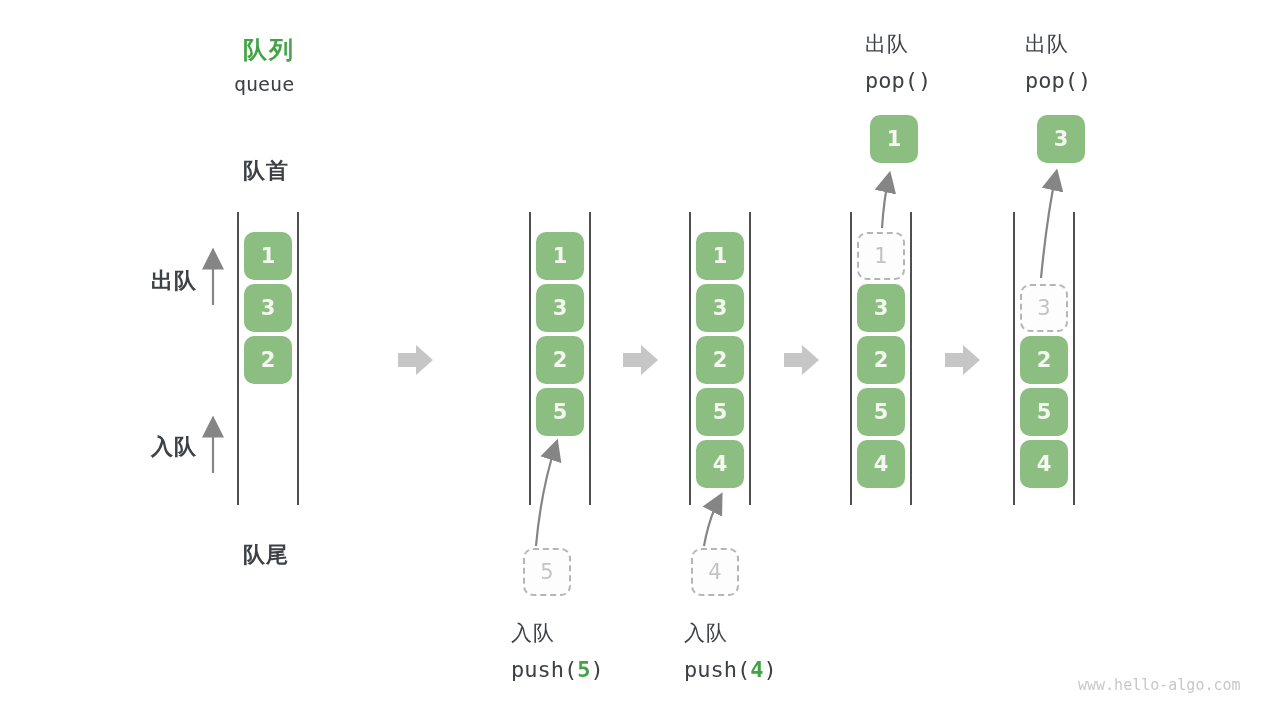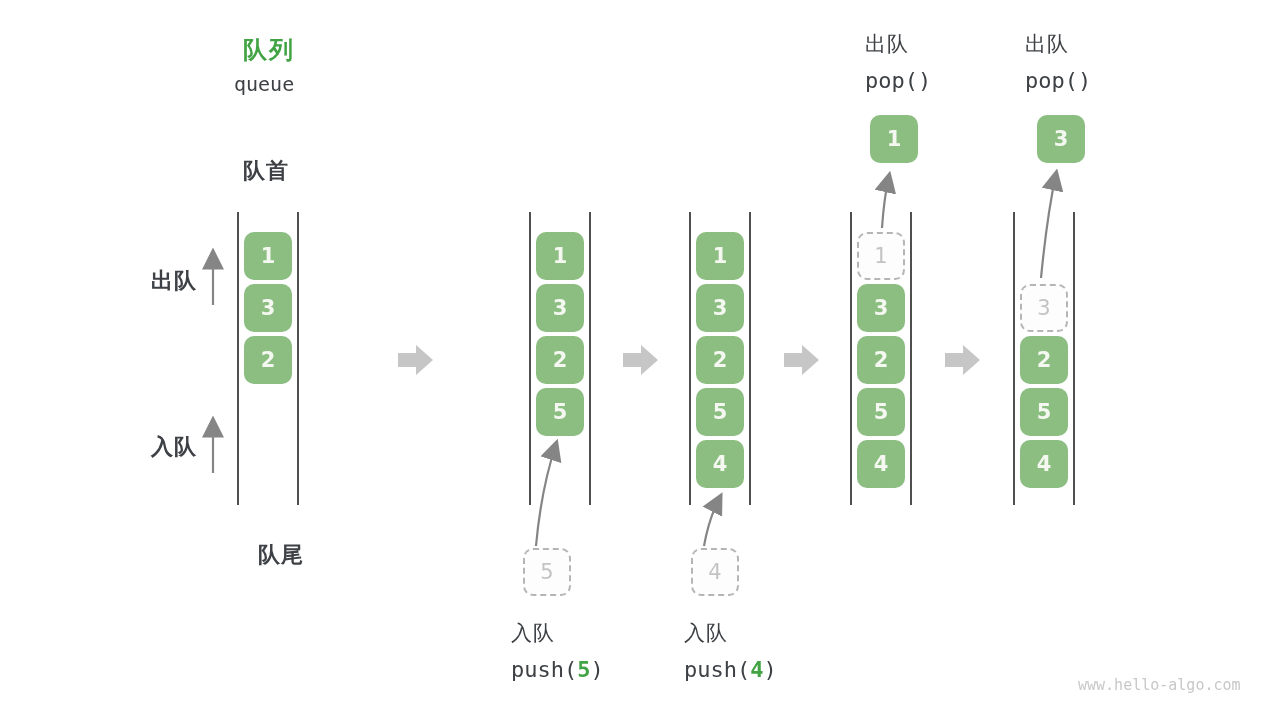--- a/index.html
+++ b/index.html
@@ -35,21 +35,21 @@
 </style>
 </head>
 <body>
 
 <div id="canvas">
 
   <div class="abs title-zh" style="left:243px;top:34px;">队列</div>
   <div class="abs title-en" style="left:234px;top:72px;">queue</div>
 
   <div class="abs cn" style="left:243px;top:156px;">队首</div>
-  <div class="abs cn" style="left:258px;top:540px;text-align:right;">队尾</div>
+  <div class="abs cn" style="left:243px;top:540px;text-align:right;">队尾</div>
 
   <div class="abs cn" style="left:151px;top:266px;">出队</div>
   <div class="abs cn" style="left:151px;top:432px;">入队</div>
 
   <svg id="arrow-layer" width="1280" height="720">
     <defs>
       <marker id="ah" viewBox="0 0 10 10" refX="7.5" refY="5" markerWidth="10" markerHeight="10" orient="auto-start-reverse">
         <path d="M 0 0 L 10 5 L 0 10 z" fill="#858585"></path>
       </marker>
     </defs>

